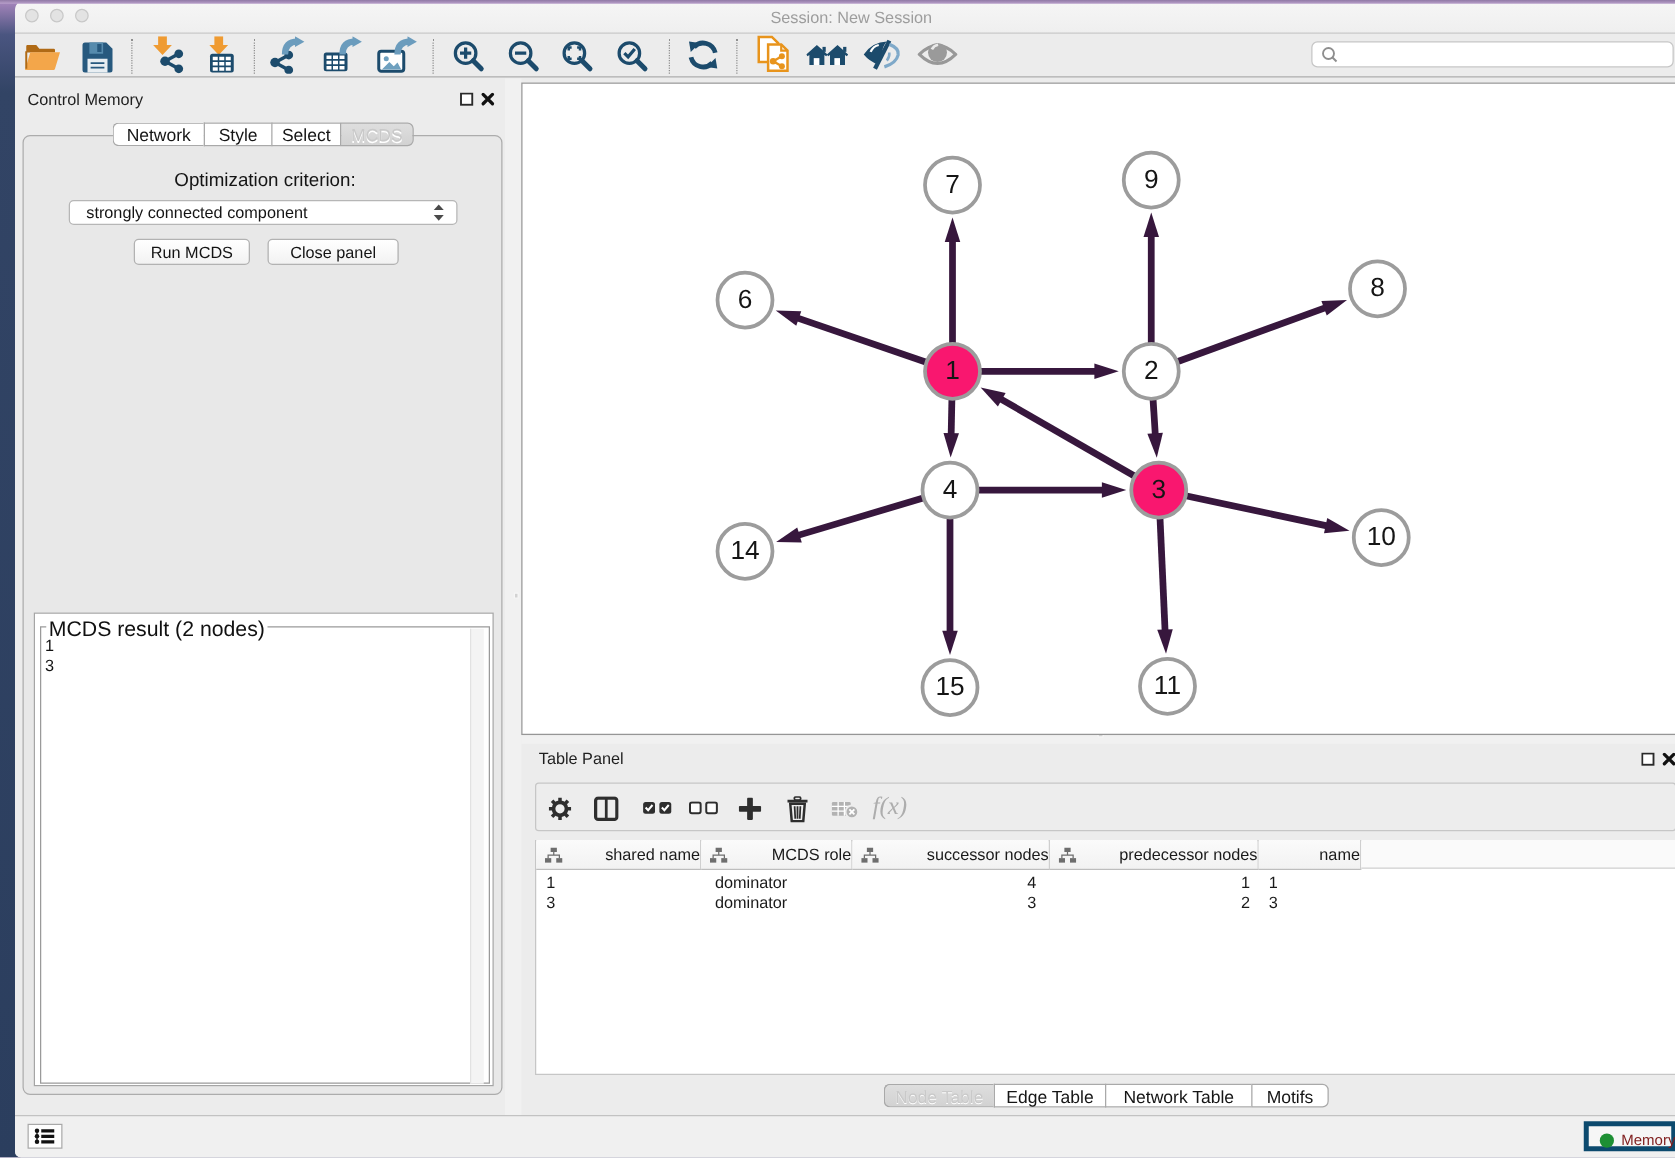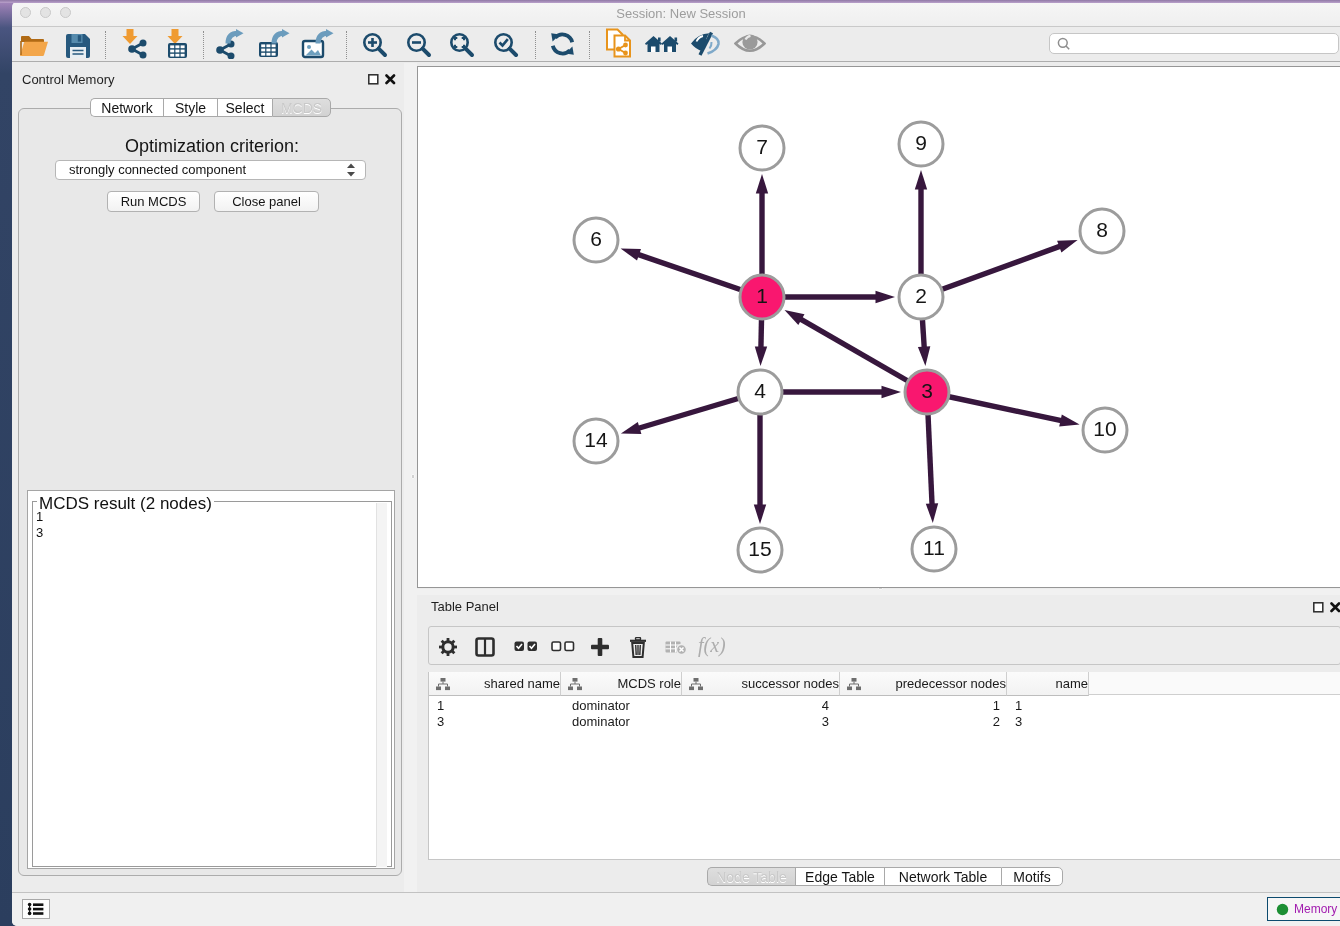--- a/index.html
+++ b/index.html
@@ -37,21 +37,21 @@
 .light{position:absolute;top:5px;width:11px;height:11px;border-radius:50%}
 
 .tptitle{position:absolute;left:419px;top:599px;font-size:13px;color:#1f1f1f}
 .tpbar{position:absolute;left:416px;top:626px;width:913px;height:39px;background:#ededed;border:1px solid #c6c6c6;border-radius:3px}
 .thead{position:absolute;top:672px;height:24px;background:linear-gradient(#fbfbfb,#f2f2f2);border-right:1px solid #cfcfcf;border-bottom:1px solid #bdbdbd;font-size:13px;color:#1a1a1a}
 .thead .htxt{position:absolute;top:4px;width:100%;text-align:right}
 .cell{position:absolute;font-size:13px;color:#1a1a1a}
 .btabs{position:absolute;display:flex;font-size:14px;color:#151515;z-index:5}
 
 .status{position:absolute;left:0;top:892px;width:100%;height:34px;background:#f0f0f0;border-top:1px solid #c2c2c2}
-.membtn{position:absolute;right:9px;top:4px;width:74px;height:24px;background:#f6f6f6;border:1px solid #0c4a6e;font-size:12px;color:#a21caf}
+.membtn{position:absolute;right:9px;top:4px;width:74px;height:24px;background:#f6f6f6;border:4px solid #0c4a6e;font-size:12px;color:#7f1d1d}
 .listbtn{position:absolute;left:10px;top:6px;width:28px;height:20px;background:#fdfdfd;border:1px solid #a8a8a8}
 svg text{font-family:"Liberation Sans",sans-serif}
 </style></head>
 <body>
 <div style="position:absolute;left:0;top:0;width:1340px;height:3px;background:linear-gradient(#9079a5,#b9a0cb);z-index:50"></div>
 <div class="win">
 
 <div class="titlebar">
  <div class="dot" style="left:8px"></div>
  <div class="dot" style="left:28px"></div>
@@ -228,21 +228,21 @@
       <rect x="0.8" y="0.8" width="9" height="9" fill="#fff" stroke="#2a2a2a" stroke-width="1.5"></rect>
       <path d="M18.5 1.5 L26 9 M26 1.5 L18.5 9" stroke="#111" stroke-width="2.6" stroke-linecap="round"></path>
     </svg>
 <div class="tabs" style="left:78px;top:98px;width:244px">
  <div class="t" style="width:73px">Network</div>
  <div class="t" style="width:54px">Style</div>
  <div class="t" style="width:55px">Select</div>
  <div class="t sel" style="width:59px">MCDS</div>
 </div>
 <div class="panel"></div>
-<div class="lbl" style="left:0;top:136px;width:400px;text-align:center;font-size:18px">Optimization criterion:</div>
+<div class="lbl" style="left:0;top:136px;width:400px;text-align:center;font-size:15px">Optimization criterion:</div>
 <div class="combo">strongly connected component
  <svg width="12" height="16" style="position:absolute;right:8px;top:1px" viewBox="0 0 12 16">
         <path d="M2 6 L6 1.5 L10 6 Z" fill="#4a4a4a"></path>
         <path d="M2 10 L6 14.5 L10 10 Z" fill="#4a4a4a"></path>
       </svg>
 </div>
 <div class="btn" style="left:95px;top:191px;width:93px">Run MCDS</div>
 <div class="btn" style="left:202px;top:191px;width:105px">Close panel</div>
 <div class="resbox">
  <div class="fieldset">

